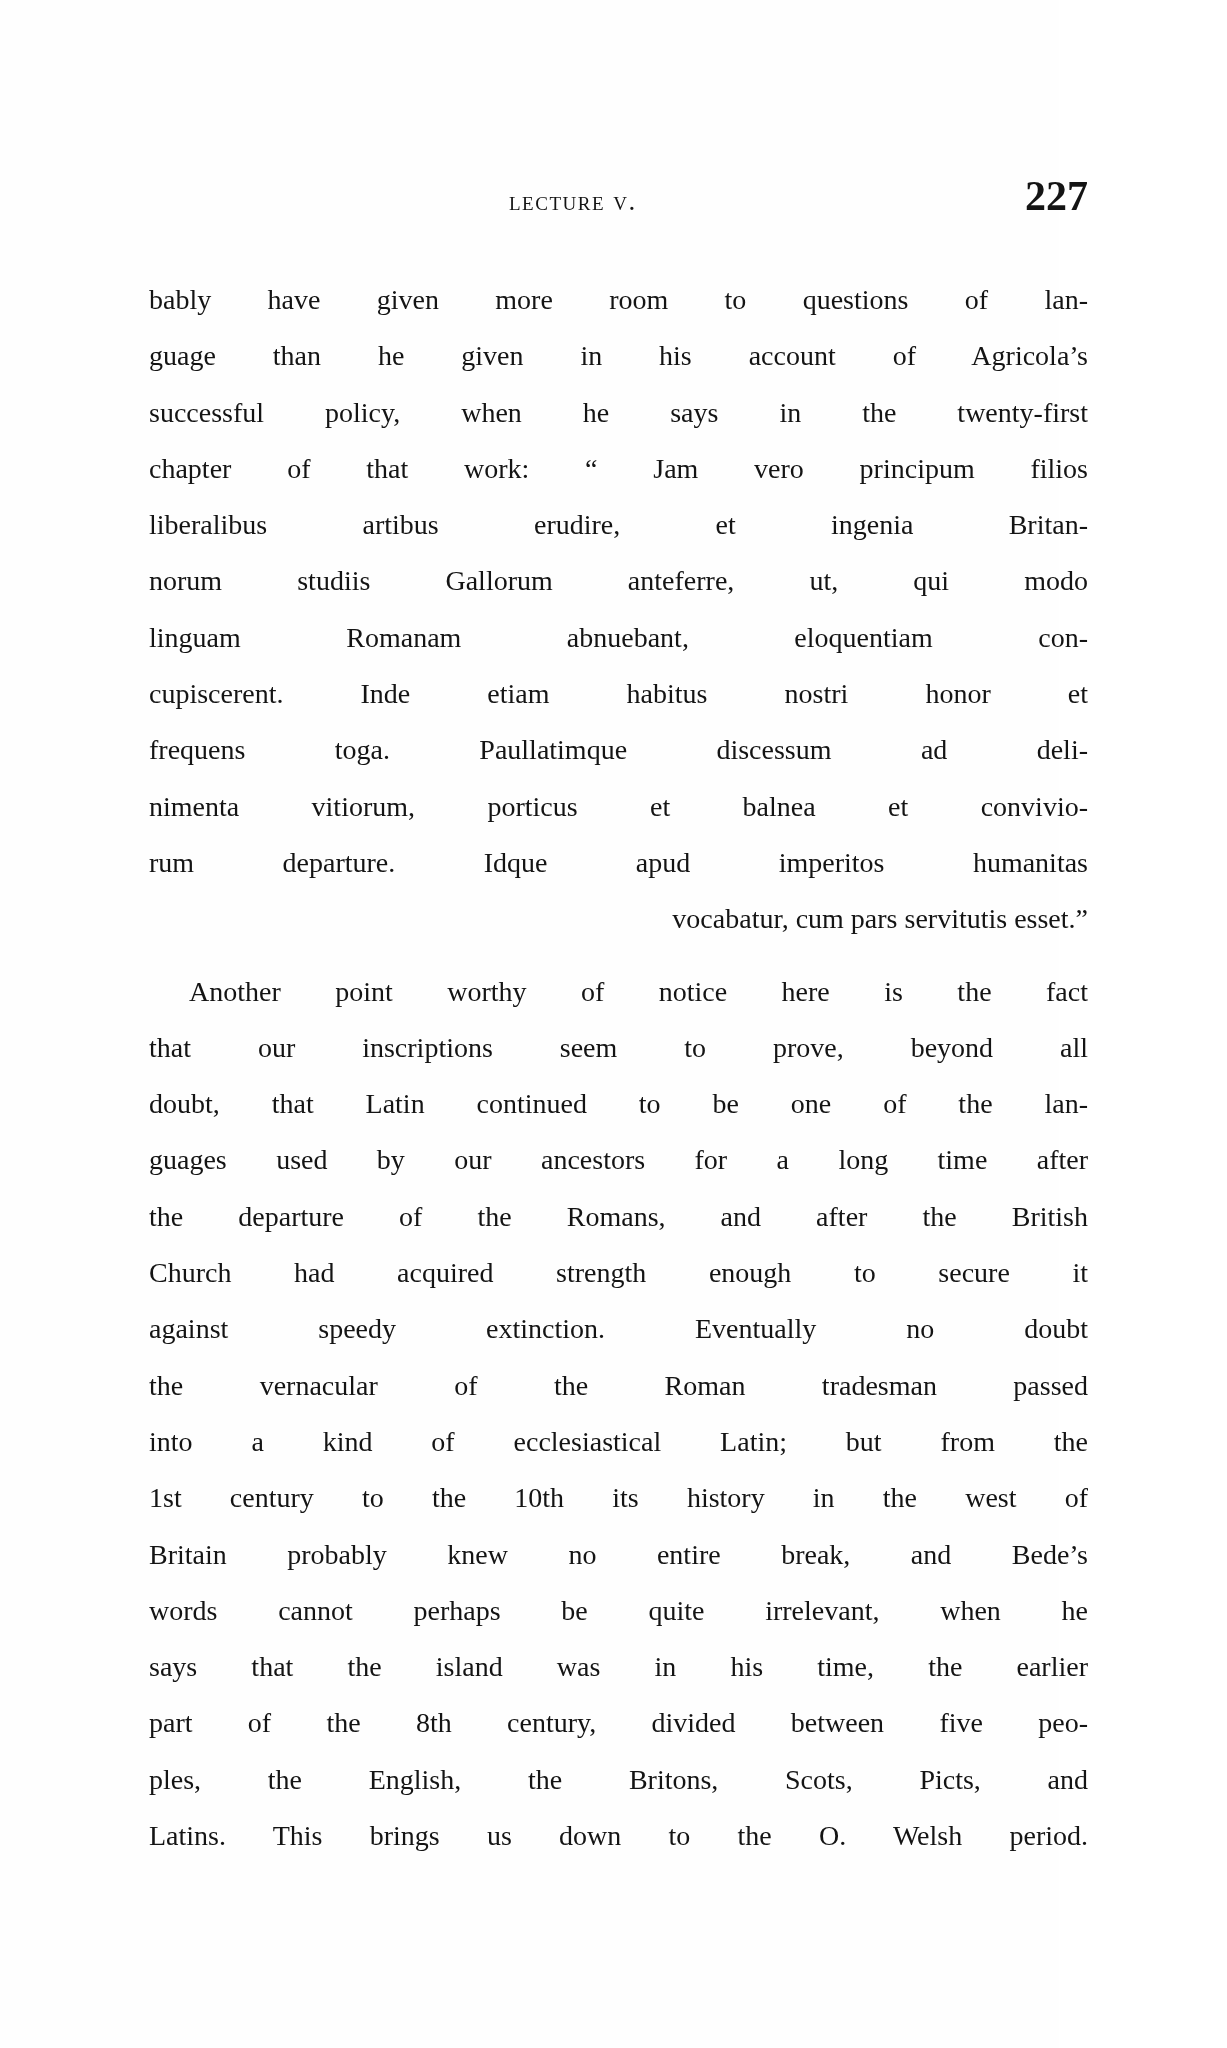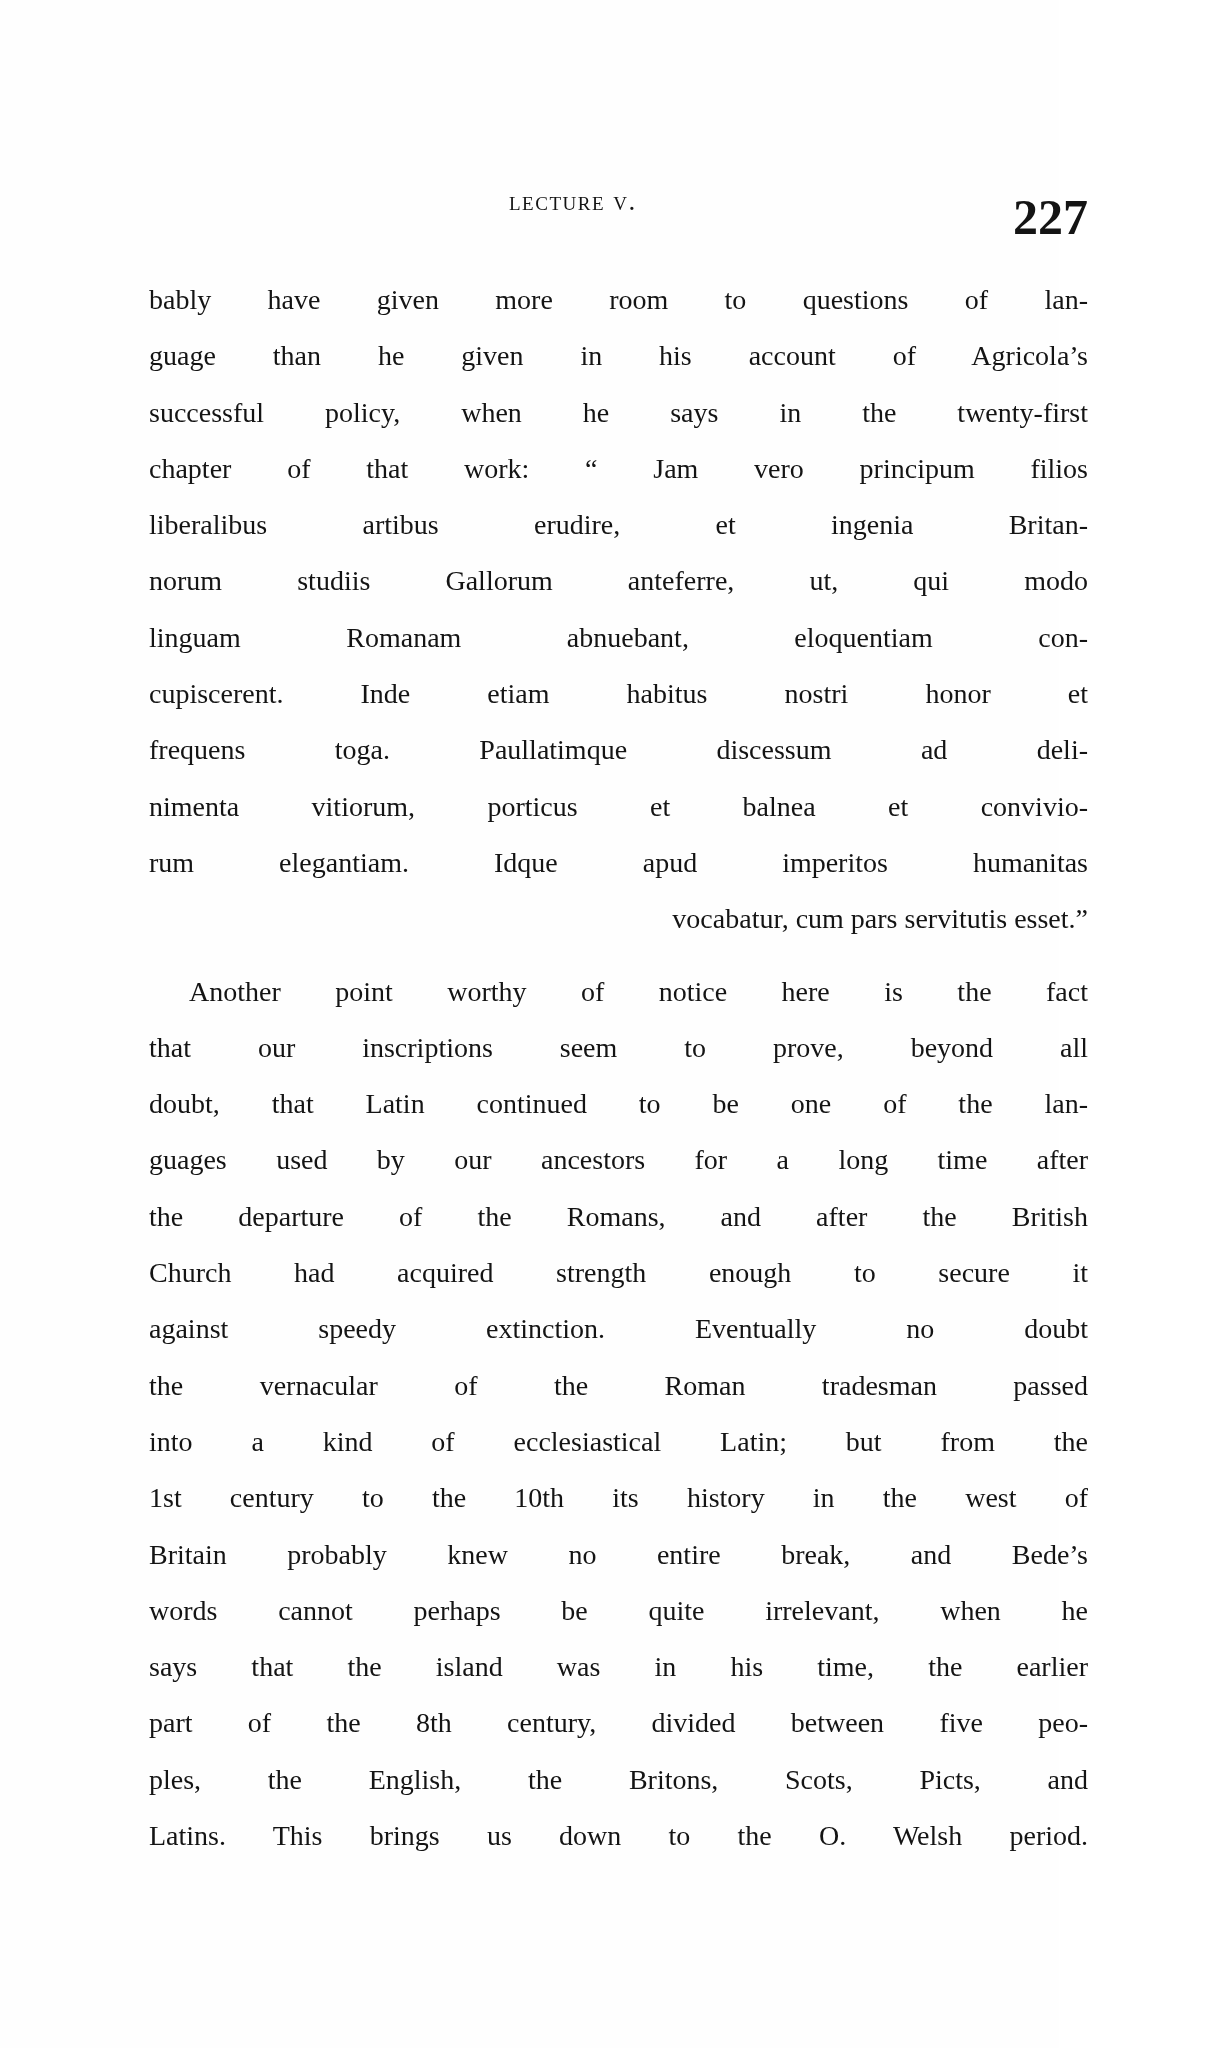--- a/index.html
+++ b/index.html
@@ -35,22 +35,22 @@
     top: 18px;
     font-size: 27px;
     letter-spacing: 1.5px;
     font-variant: small-caps;
     text-transform: lowercase;
     white-space: nowrap;
   }
   .page-number {
     position: absolute;
     right: 0;
-    top: 20px;
-    font-size: 50px;
+    top: 4px;
+    font-size: 42px;
     font-weight: bold;
     white-space: nowrap;
   }
   .body-text {
     position: absolute;
     left: 149px;
     top: 272px;
     width: 939px;
   }
   .line {
@@ -91,21 +91,21 @@
       <span class="line full">bably have given more room to questions of lan-</span>
       <span class="line full">guage than he given in his account of Agricola’s</span>
       <span class="line full">successful policy, when he says in the twenty-first</span>
       <span class="line full">chapter of that work: “ Jam vero principum filios</span>
       <span class="line full">liberalibus artibus erudire, et ingenia Britan-</span>
       <span class="line full">norum studiis Gallorum anteferre, ut, qui modo</span>
       <span class="line full">linguam Romanam abnuebant, eloquentiam con-</span>
       <span class="line full">cupiscerent. Inde etiam habitus nostri honor et</span>
       <span class="line full">frequens toga. Paullatimque discessum ad deli-</span>
       <span class="line full">nimenta vitiorum, porticus et balnea et convivio-</span>
-      <span class="line full">rum elegantiam. Idque apud imperitos humanitas</span>
+      <span class="line full">rum departure. Idque apud imperitos humanitas</span>
       <span class="line last">vocabatur, cum pars servitutis esset.”</span>
     </div>
 
     <div class="paragraph">
       <span class="line full indent">Another point worthy of notice here is the fact</span>
       <span class="line full">that our inscriptions seem to prove, beyond all</span>
       <span class="line full">doubt, that Latin continued to be one of the lan-</span>
       <span class="line full">guages used by our ancestors for a long time after</span>
       <span class="line full">the departure of the Romans, and after the British</span>
       <span class="line full">Church had acquired strength enough to secure it</span>

